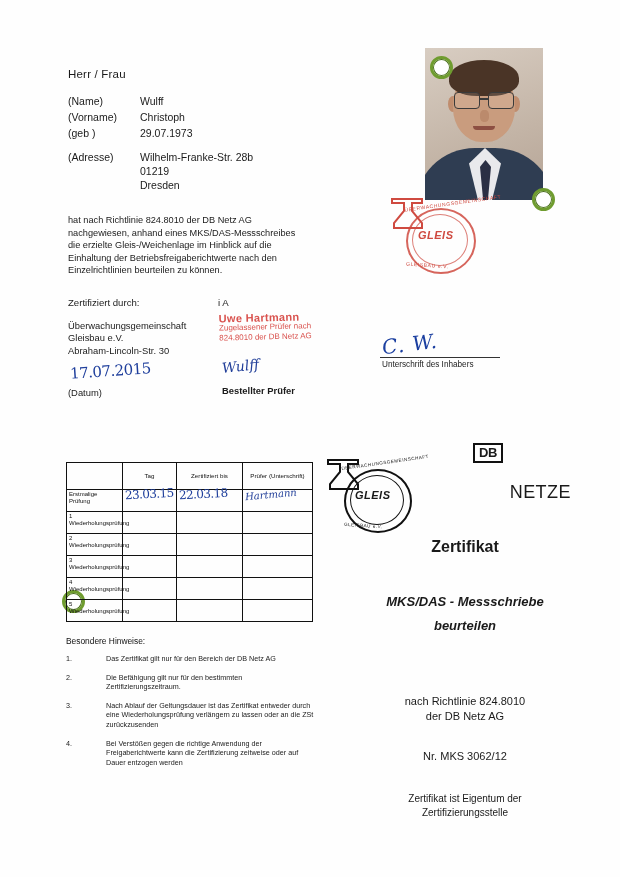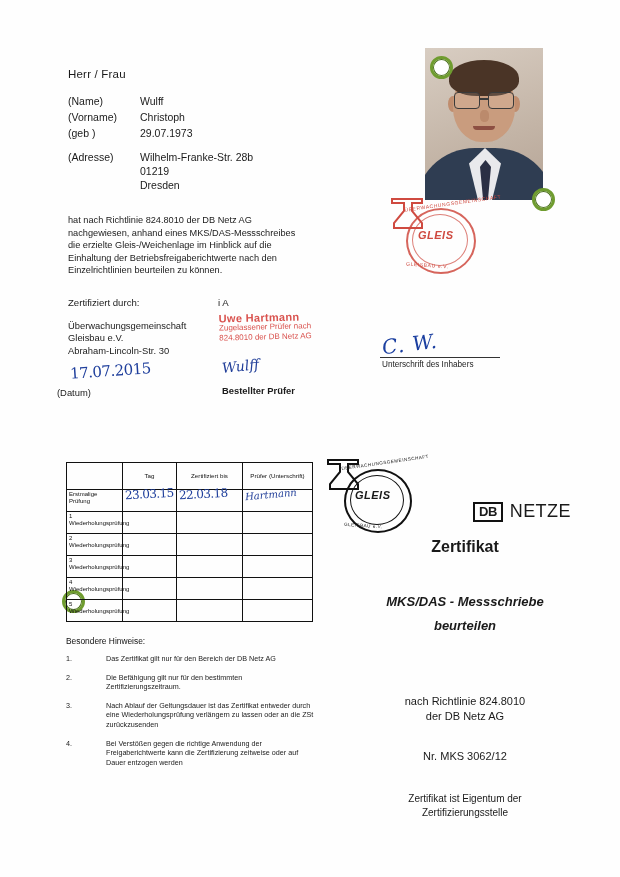--- a/index.html
+++ b/index.html
@@ -67,21 +67,21 @@
   .cert-by-row .ia { font-size: 9.6px; }
 
   .org-block {
     margin-top: 12px;
     font-size: 9.4px;
     line-height: 12.4px;
   }
 
   .datum-label {
     position: absolute;
-    left: 57px;
+    left: 68px;
     top: 387px;
     font-size: 9.4px;
   }
   .datum-hand {
     position: absolute;
     left: 70px;
     top: 362px;
     font-family: "DejaVu Serif", serif;
     font-size: 15px;
     color: #1f3f9c;
@@ -403,23 +403,23 @@
     line-height: 9.6px;
     margin-bottom: 9px;
   }
   .note-num { width: 13px; flex: 0 0 13px; }
   .note-text { flex: 1; padding-left: 27px; }
 
   
   .db-logo {
     position: absolute;
     left: 444px;
-    top: 462px;
+    top: 443px;
     display: flex;
-    align-items: flex-end;
+    align-items: flex-start;
     gap: 7px;
     padding-left: 29px;
   }
   .db-box {
     border: 2px solid #111;
     font-weight: bold;
     font-size: 13px;
     padding: 1px 4px 2px 4px;
     letter-spacing: -.5px;
     line-height: 13px;

